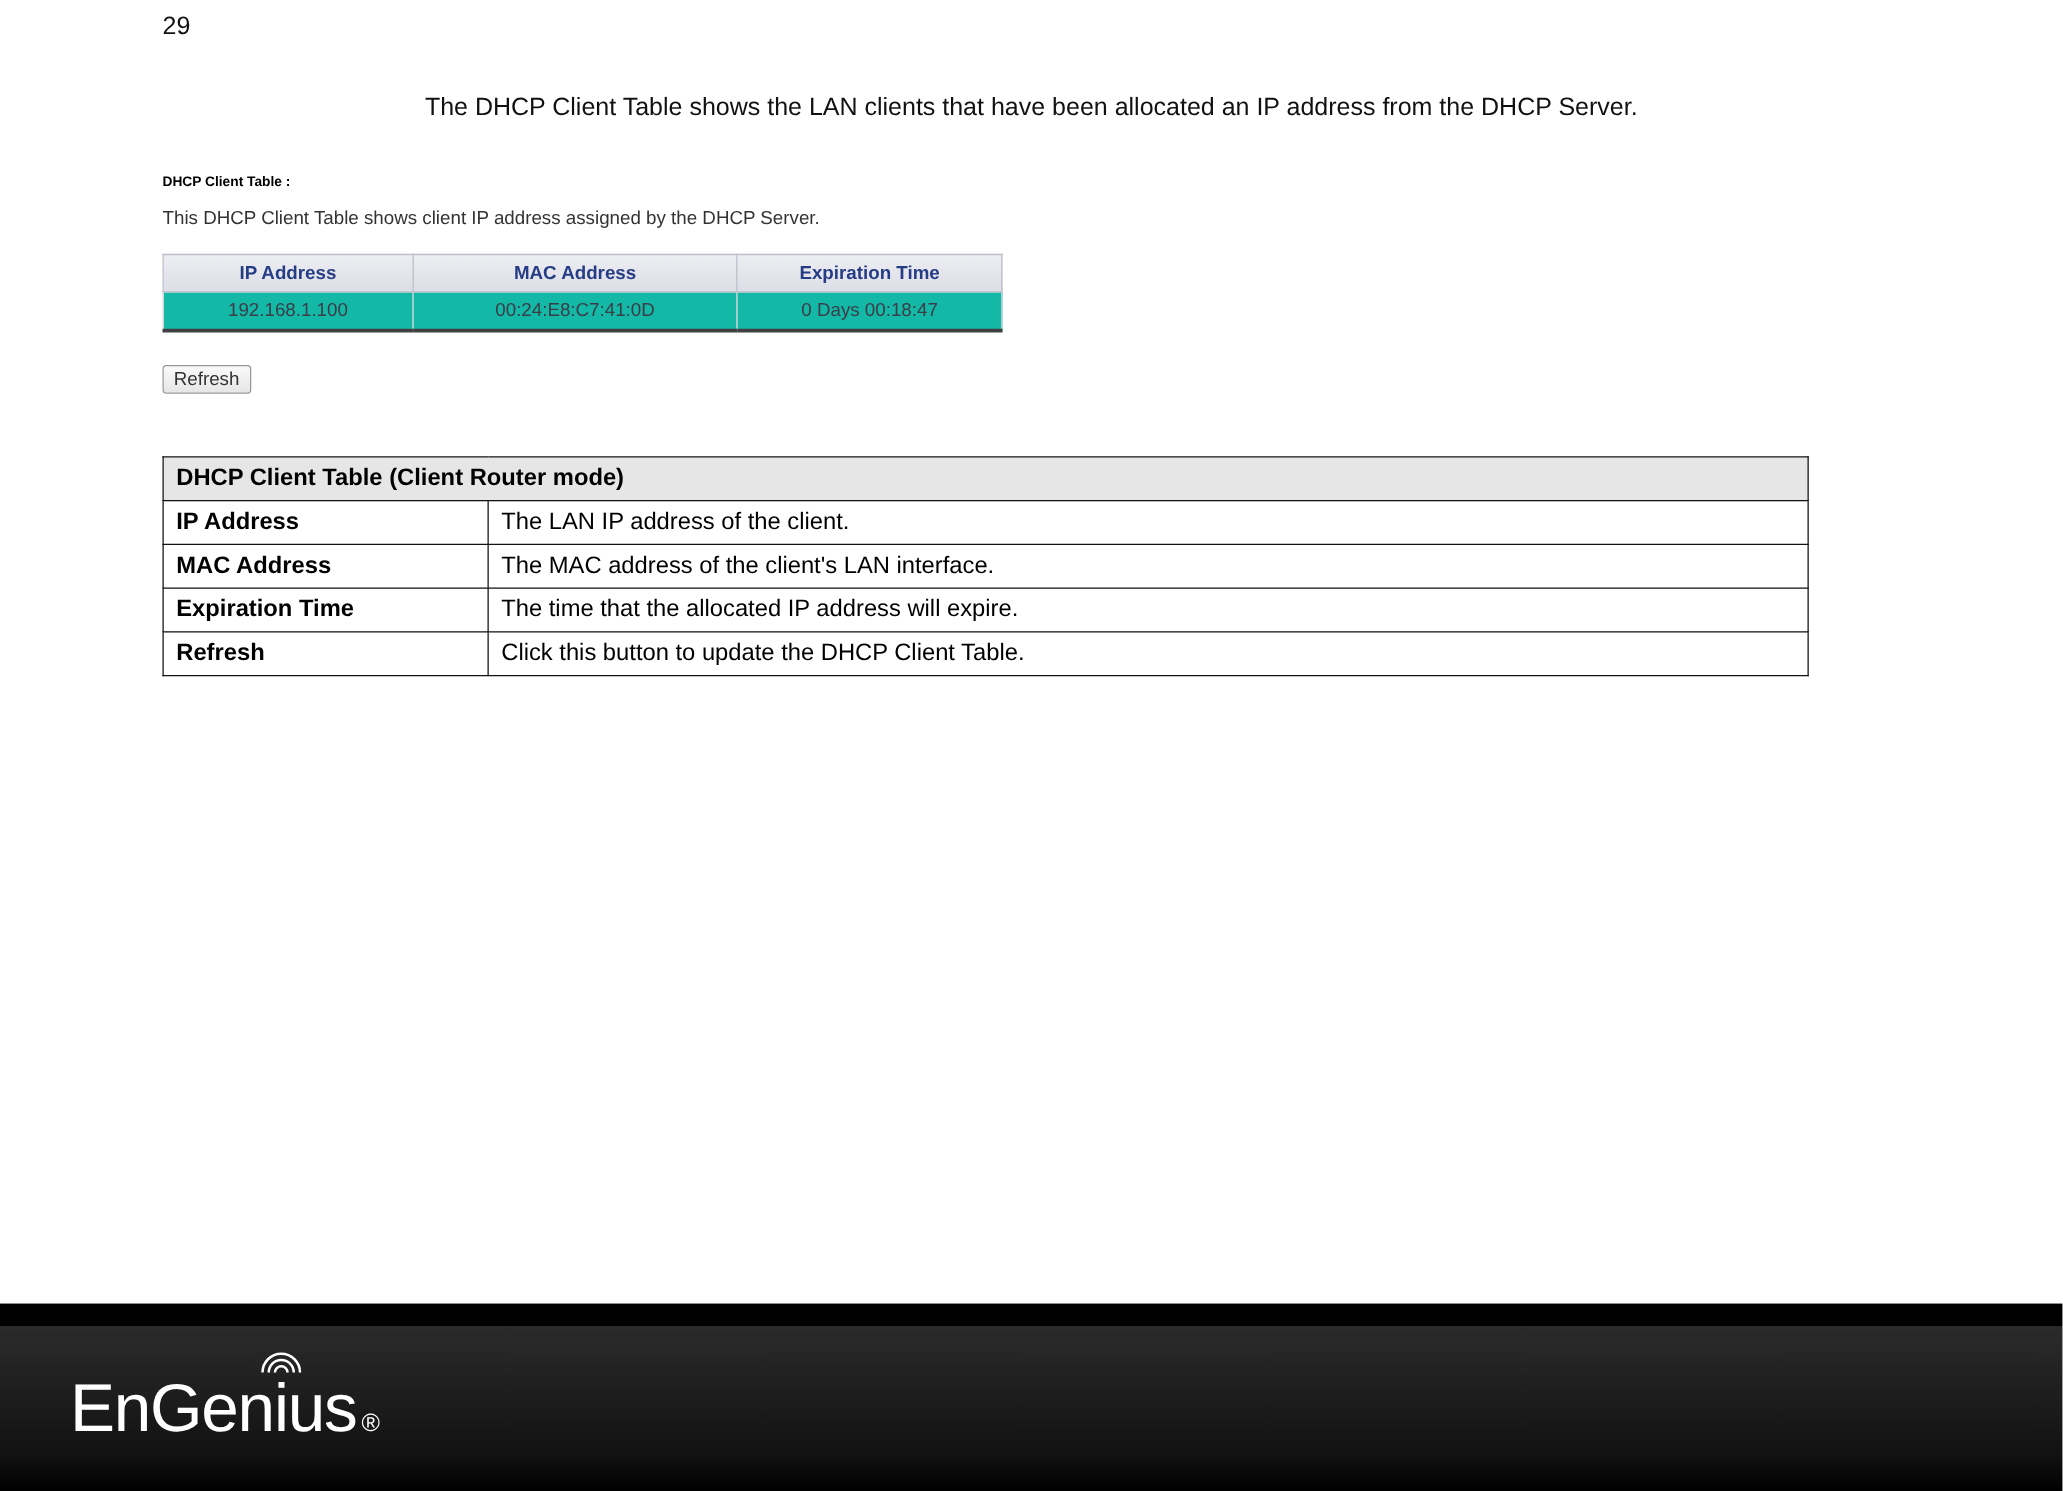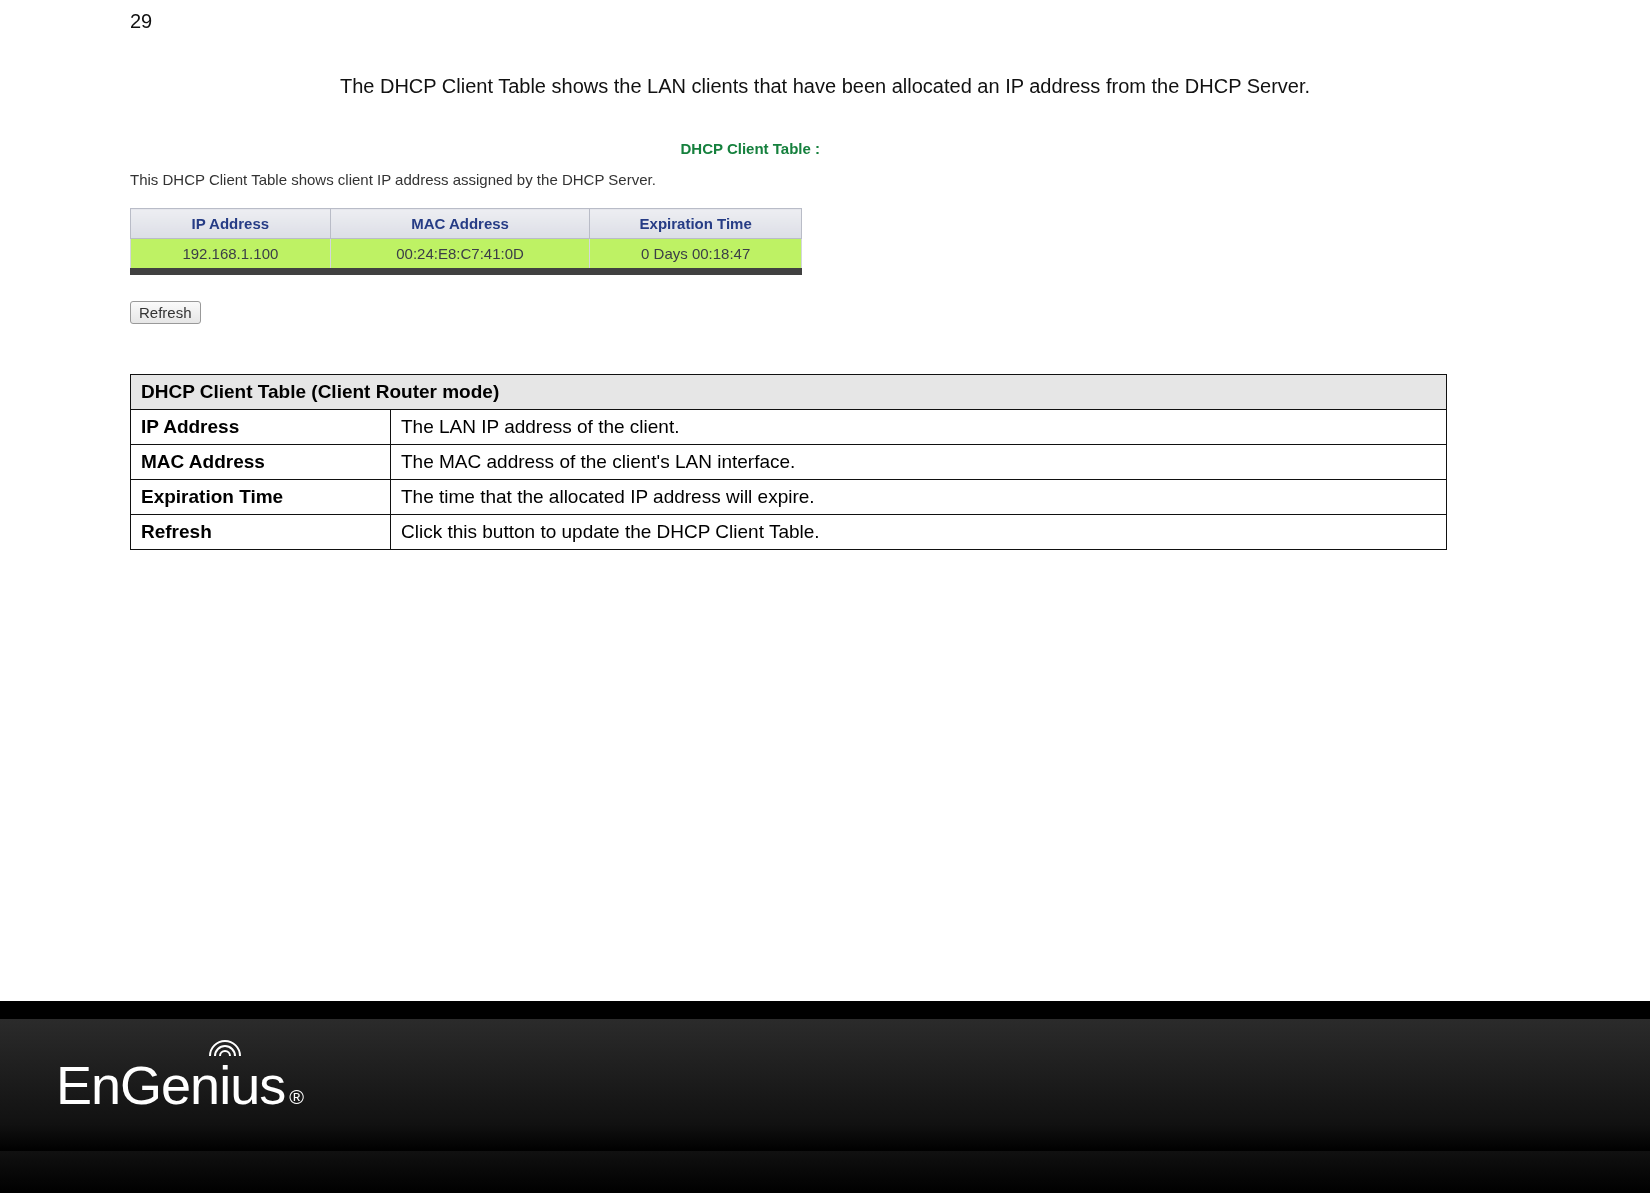--- a/index.html
+++ b/index.html
@@ -22,26 +22,25 @@
       font-size: 20px;
       color: #111;
       margin-bottom: 42px;
       text-align: center;
     }
     .screenshot-region {
       width: 690px;
       margin-bottom: 50px;
     }
     .sc-title {
-      color: #15803d;
-      font-weight: bold;
-      font-size: 15px;
+      color: #000000;
+      font-weight: bold;
+      font-size: 11px;
       font-family: Verdana, Arial, sans-serif;
       margin-bottom: 14px;
-      text-align: right;
     }
     .sc-desc {
       color: #333;
       font-size: 15px;
       font-family: Liberation Sans, sans-serif;
       margin-bottom: 20px;
     }
     .sc-table {
       border-collapse: collapse;
       width: 672px;
@@ -52,27 +51,27 @@
       padding: 6px 0;
       font-size: 15px;
       font-family: Verdana, Arial, sans-serif;
       font-weight: bold;
       color: #263C85;
       text-align: center;
     }
     .sc-table td {
       border-left: 1px solid #D4D6DD;
       border-right: 1px solid #D4D6DD;
-      border-bottom: 7px solid #404040;
+      border-bottom: 3px solid #404040;
       padding: 6px 0;
       font-size: 15px;
       font-family: Verdana, Arial, sans-serif;
       color: #3B3E47;
       text-align: center;
-      background: #bef264;
+      background: #14b8a6;
     }
     .sc-table th:nth-child(1), .sc-table td:nth-child(1) { width: 200px; }
     .sc-table th:nth-child(2), .sc-table td:nth-child(2) { width: 260px; }
     .sc-table th:nth-child(3), .sc-table td:nth-child(3) { width: 212px; }
     .refresh-btn {
       margin-top: 26px;
       font-family: Arial, sans-serif;
       font-size: 15px;
       padding: 2px 8px;
       background: linear-gradient(#fafafa, #e6e6e6);
@@ -96,21 +95,21 @@
       background: #E6E6E6;
       font-weight: bold;
     }
     .desc-label {
       font-weight: bold;
       width: 260px;
     }
     .footer {
       position: absolute;
       left: 0; right: 0; bottom: 0;
-      height: 192px;
+      height: 150px;
       background: linear-gradient(180deg, #000 0%, #000 12%, #262626 12%, #262626 50%, #000 100%);
     }
     .footer .bar {
       height: 18px;
       background: #000;
     }
     .footer .body {
       height: 132px;
       background: linear-gradient(180deg, #2b2b2b, #111 80%, #000);
       display: flex;

